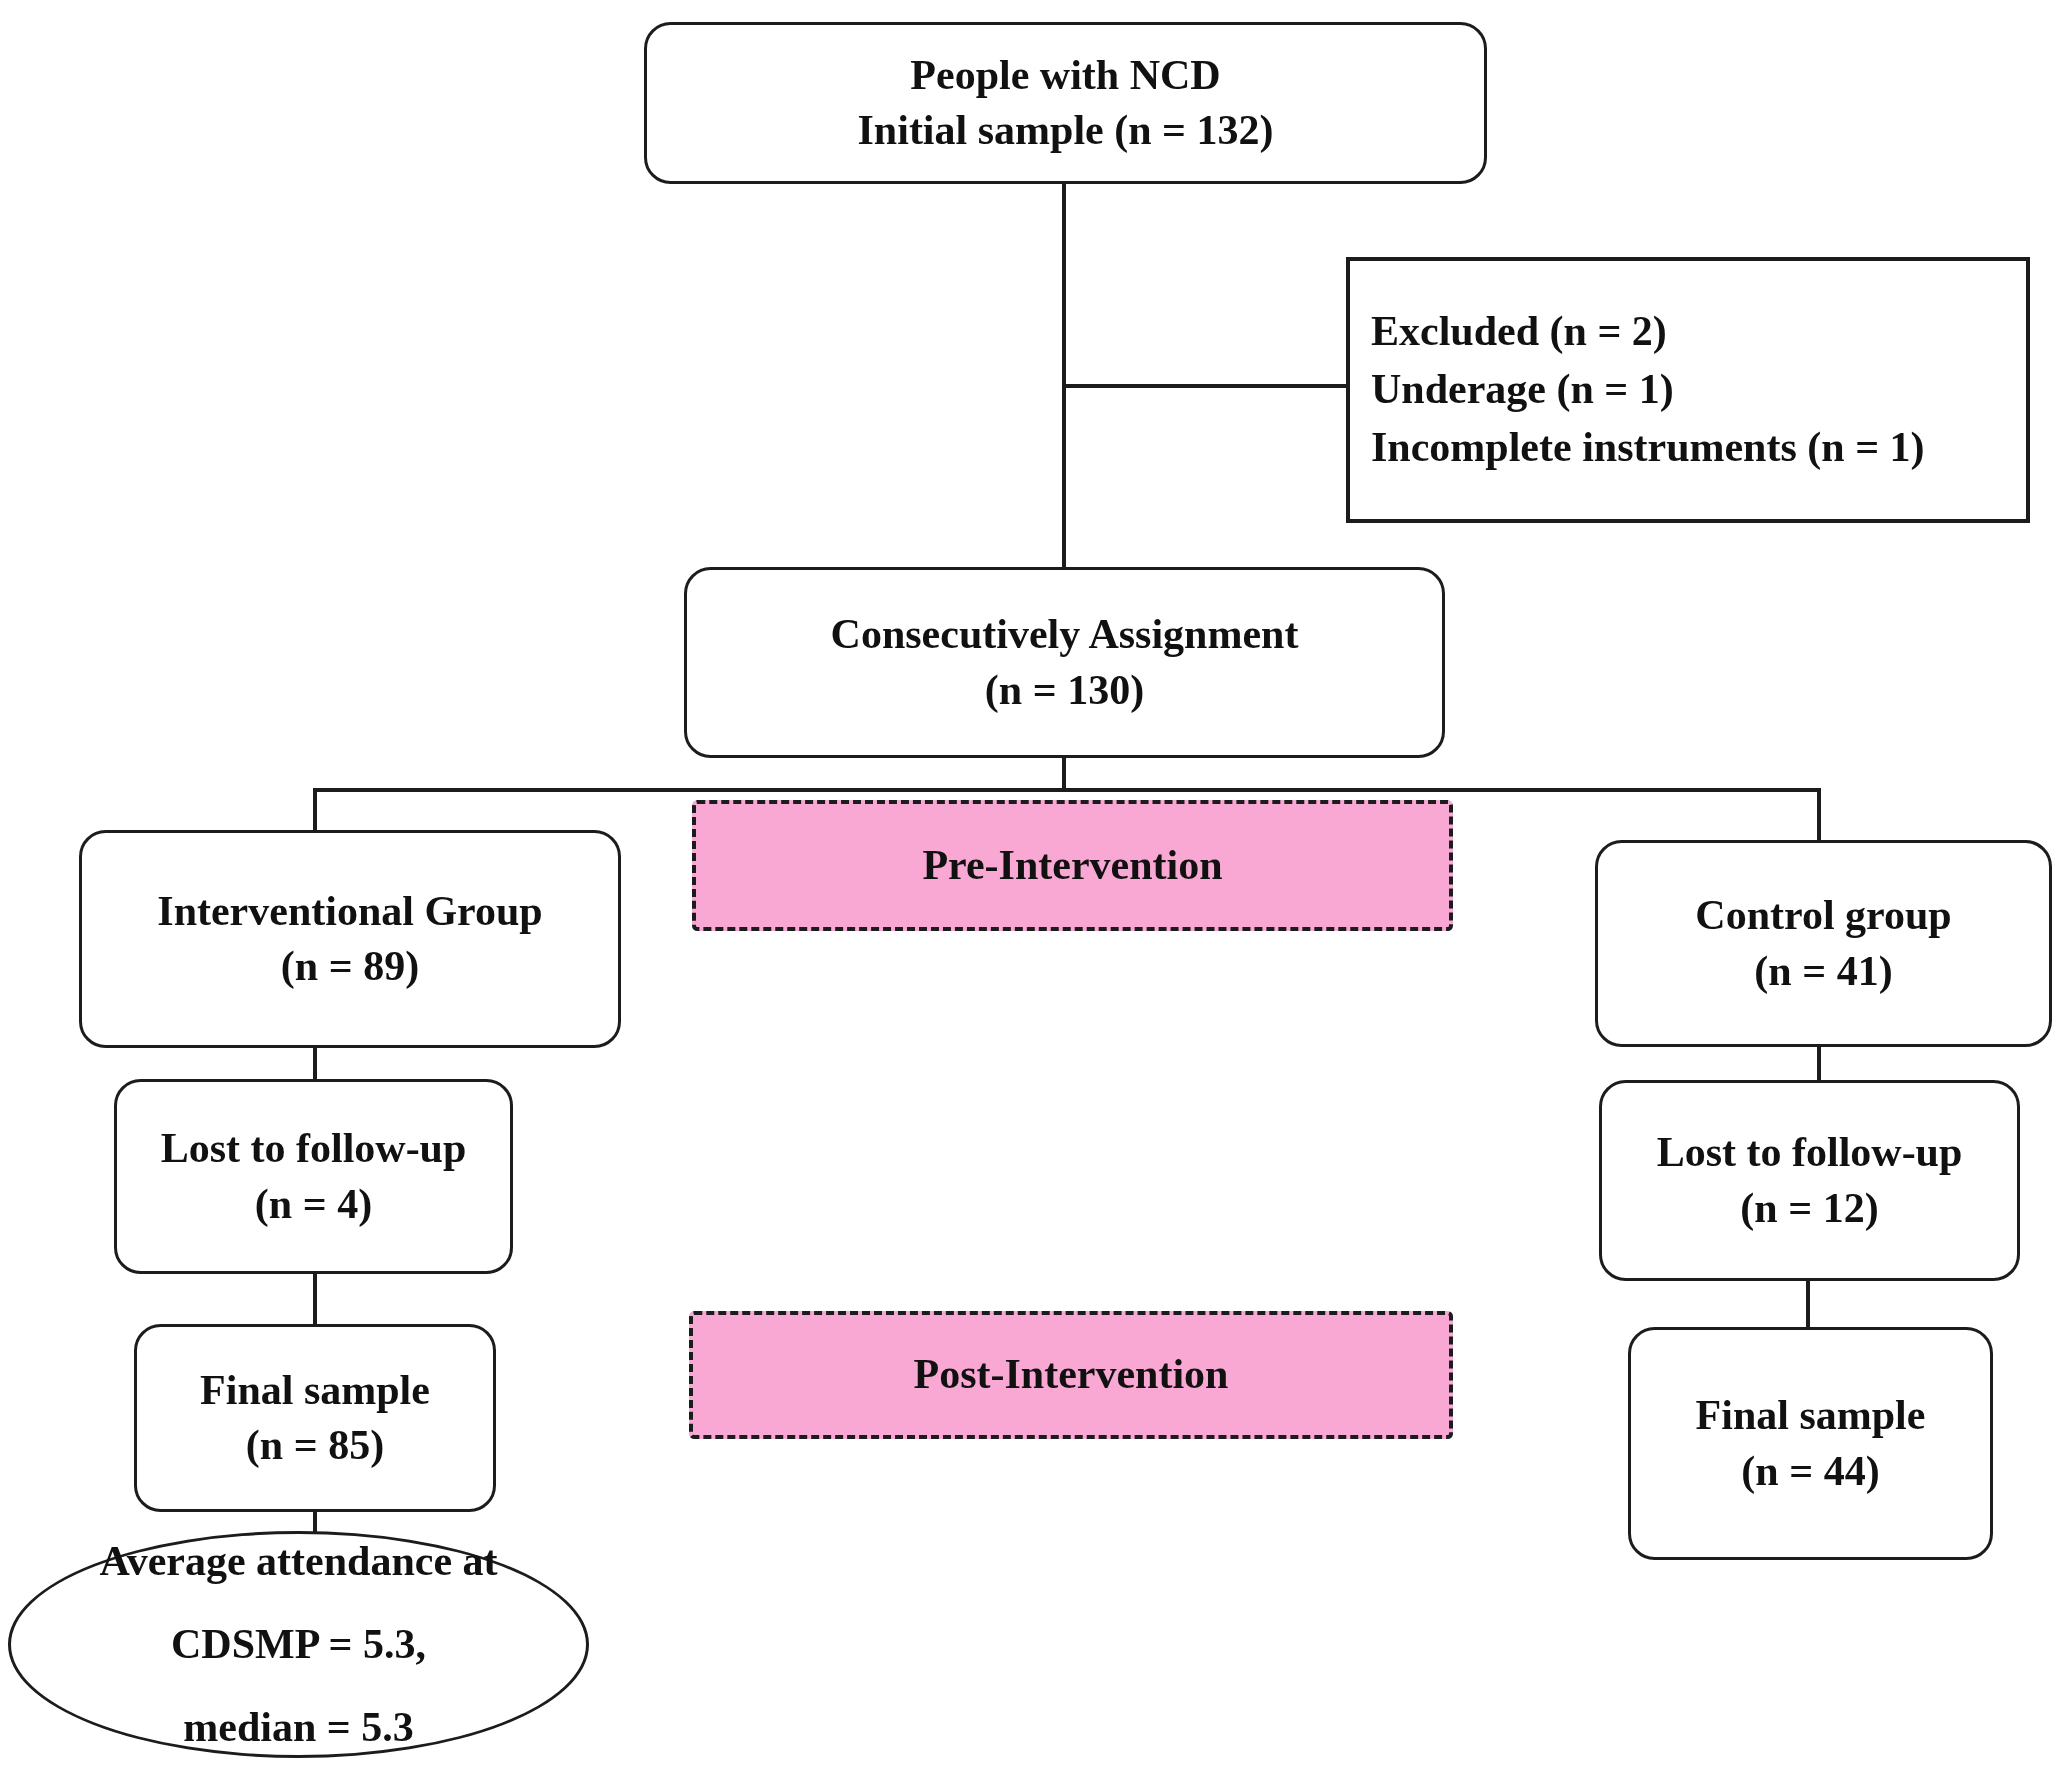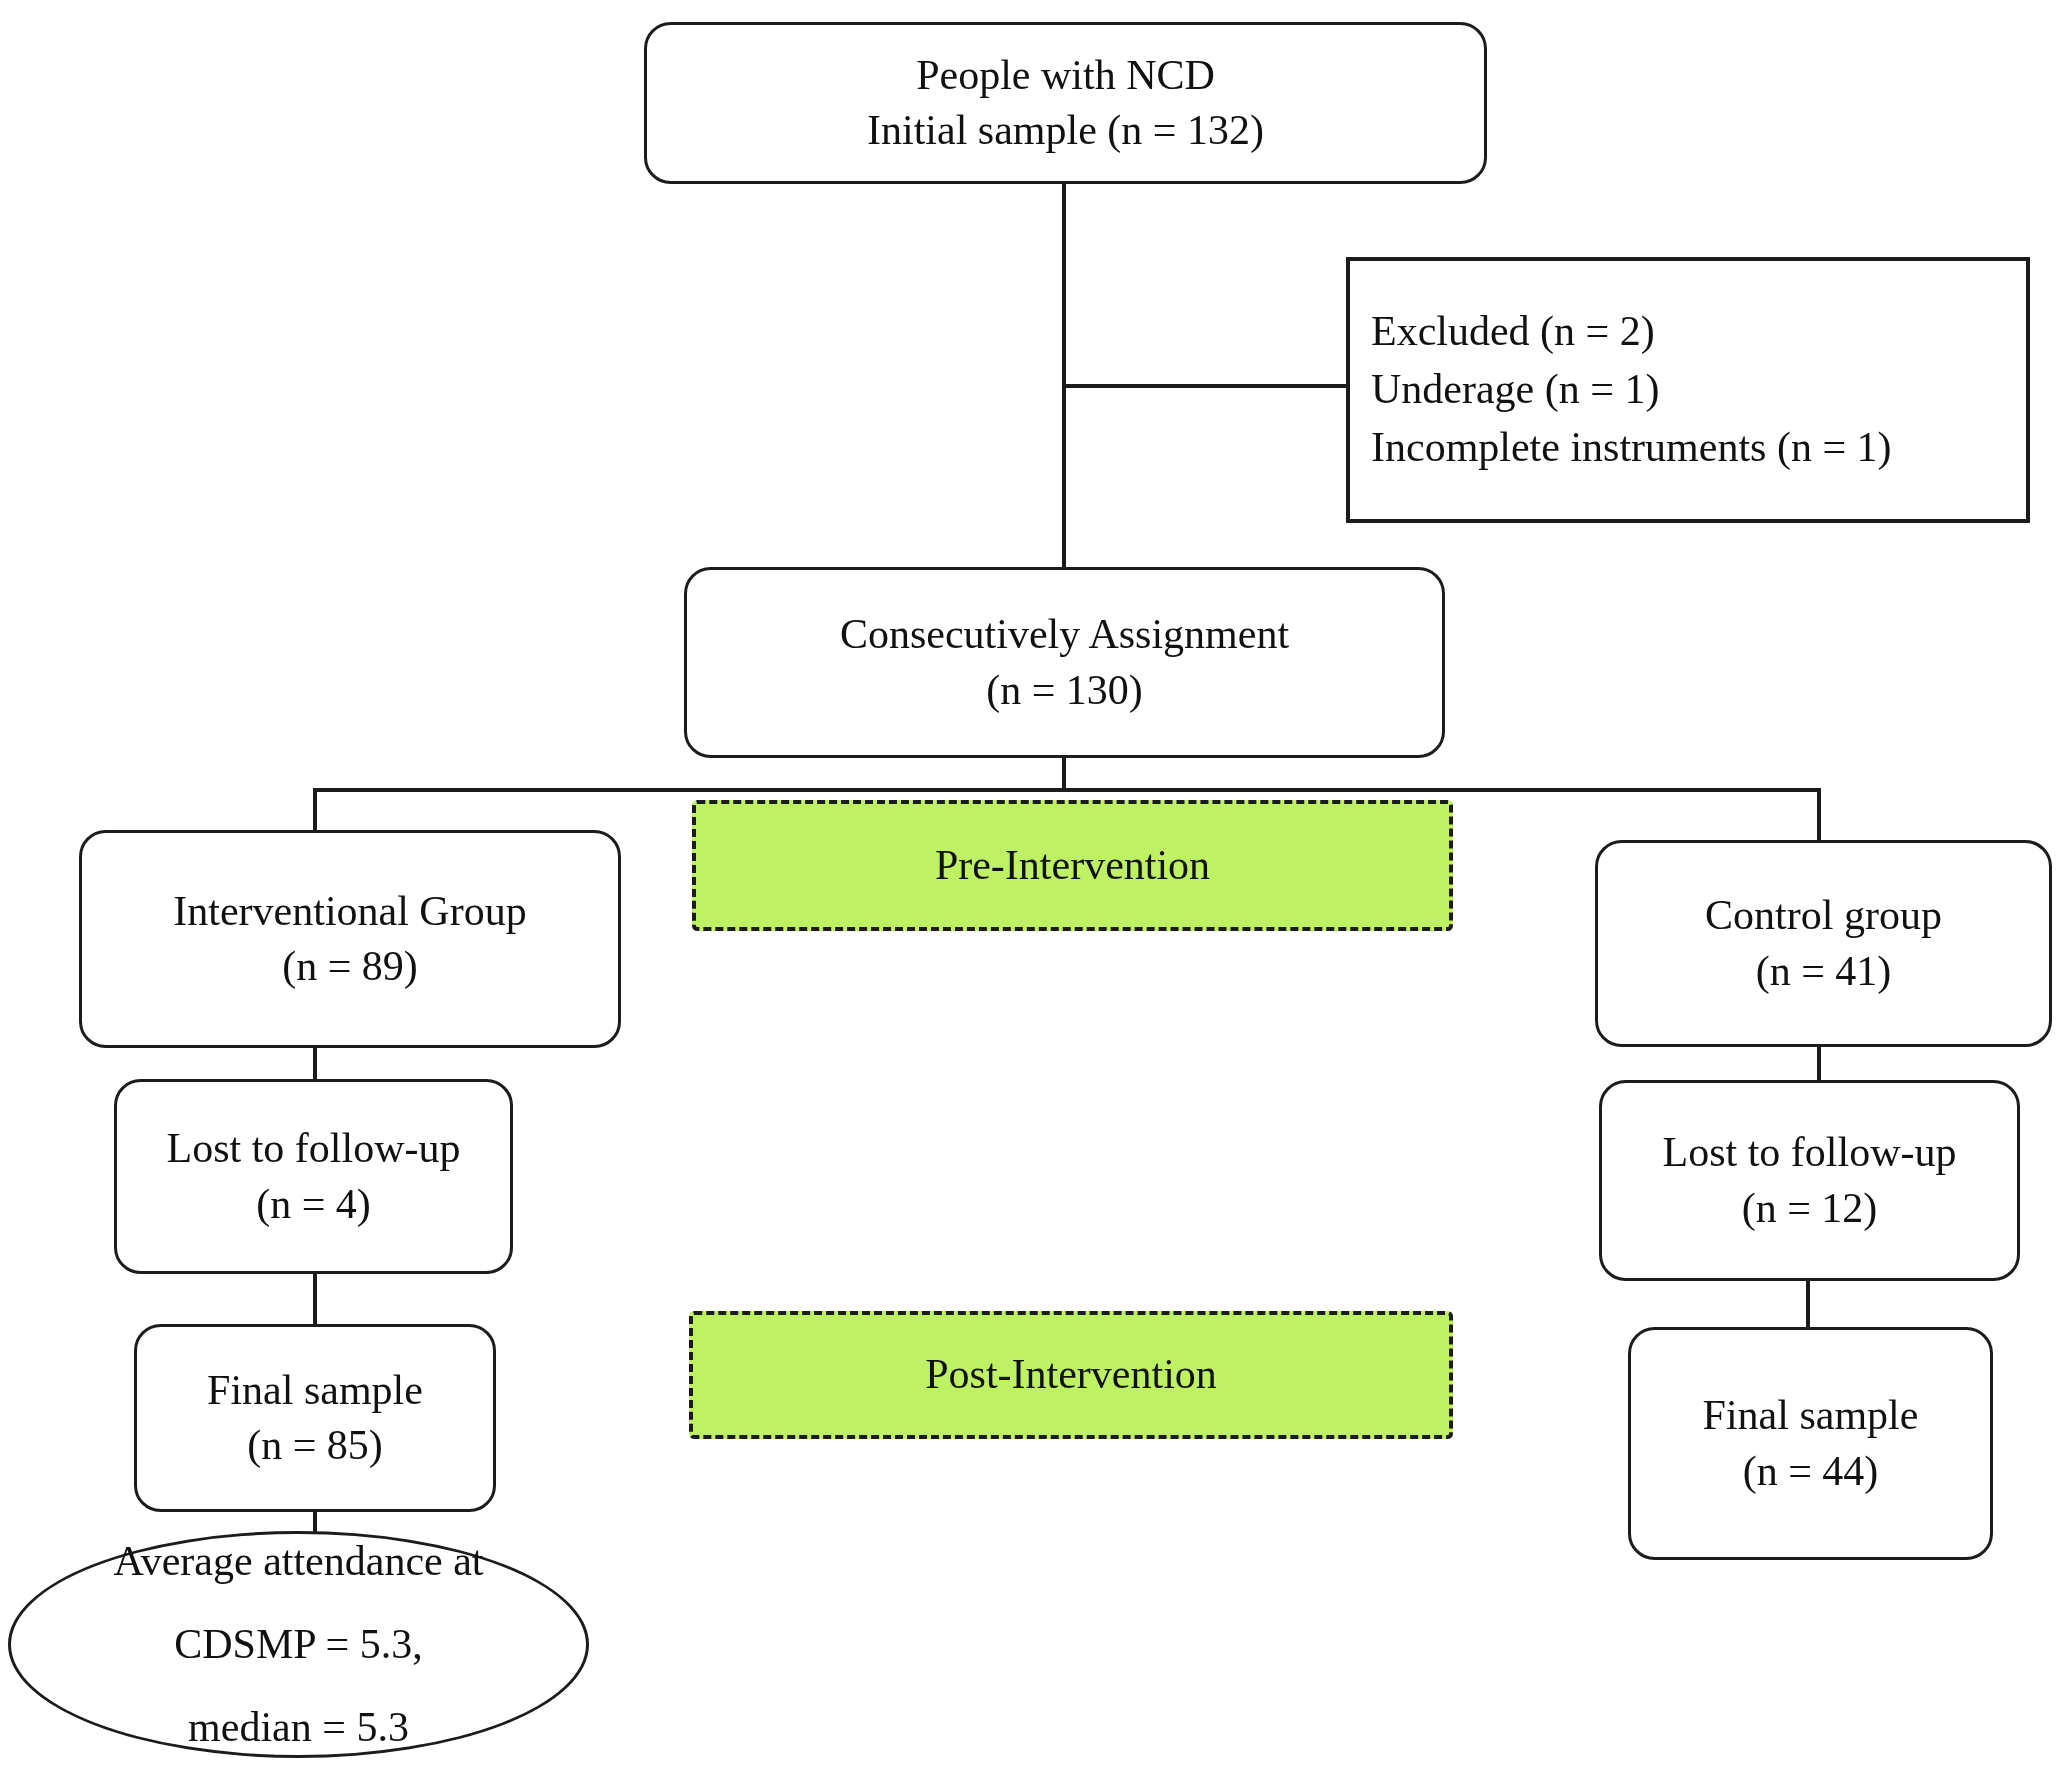--- a/index.html
+++ b/index.html
@@ -25,32 +25,32 @@
     border-radius: 26.6px;
     display: flex;
     flex-direction: column;
     justify-content: center;
     align-items: center;
     text-align: center;
     font-size: 42px;
     line-height: 1.32;
     box-sizing: border-box;
   }
-  .node .tline { display: block; }
+  .node .tline { display: block; font-weight: bold; }
   .node.sharp {
     border-radius: 0;
     border-width: 4.4px;
     align-items: flex-start;
     text-align: left;
     padding-left: 21px;
     padding-right: 15px;
     line-height: 1.38;
   }
   .node.phase {
-    background: #bef264;
+    background: #f9a8d4;
     border: 4.4px dashed #1c1c1c;
     border-radius: 5.3px;
   }
   .node.ellipse {
     border-radius: 50%;
   }
   .line {
     position: absolute;
     background: #1c1c1c;
   }

